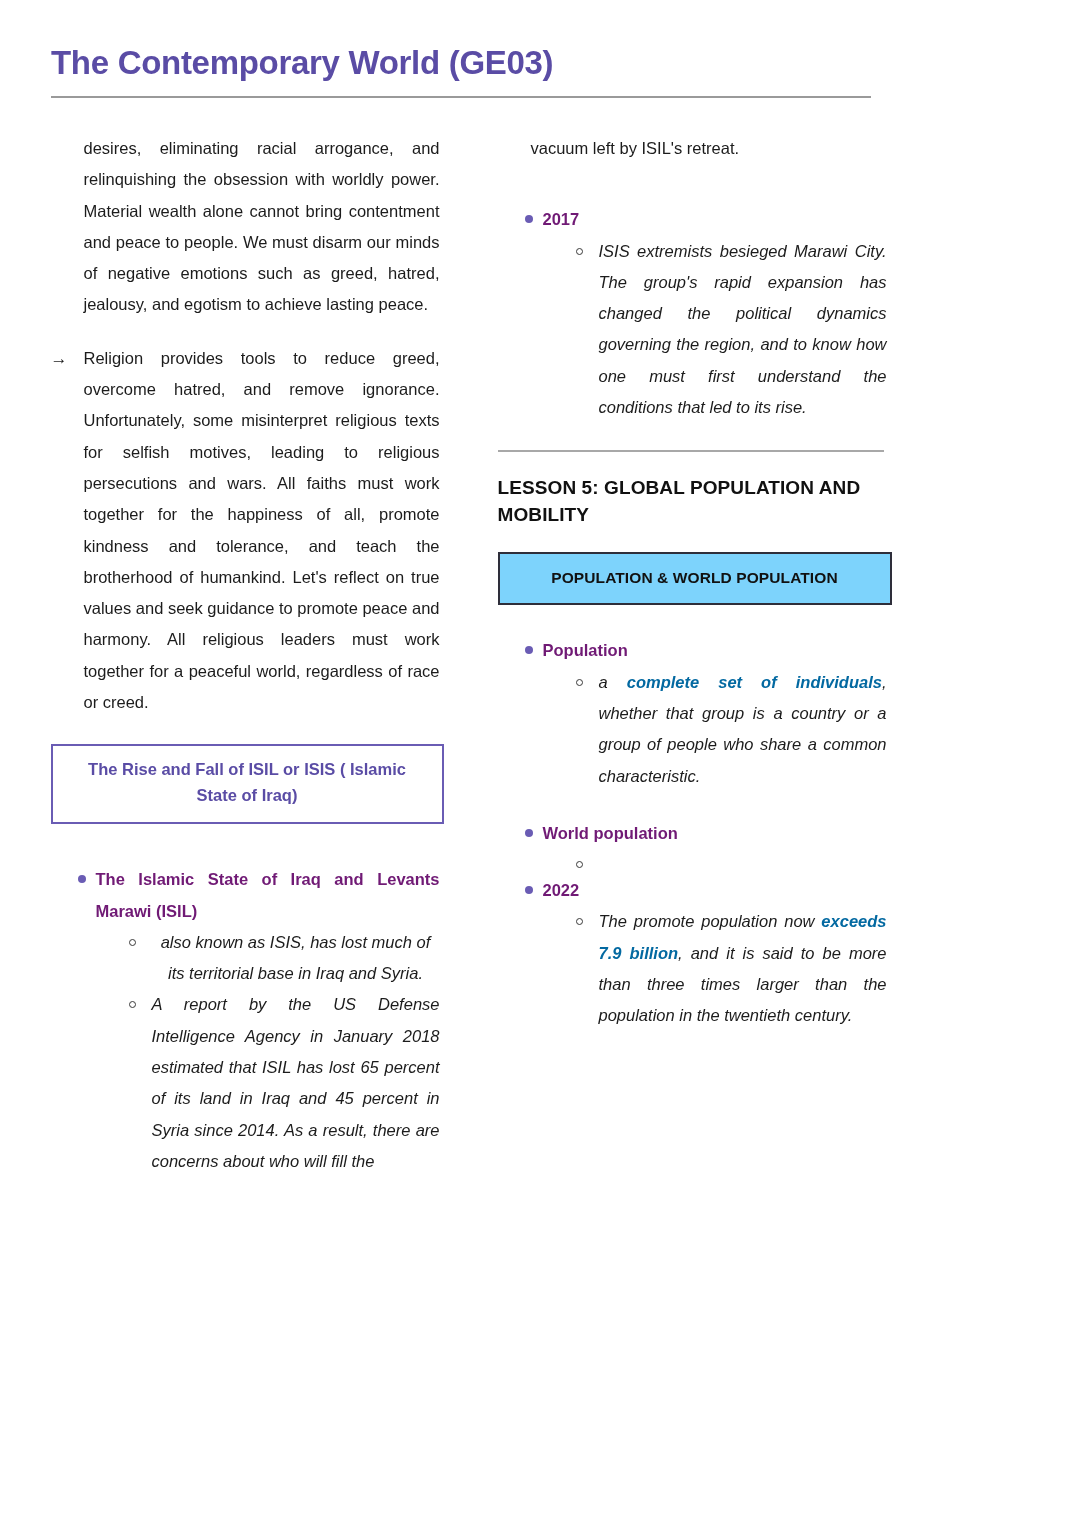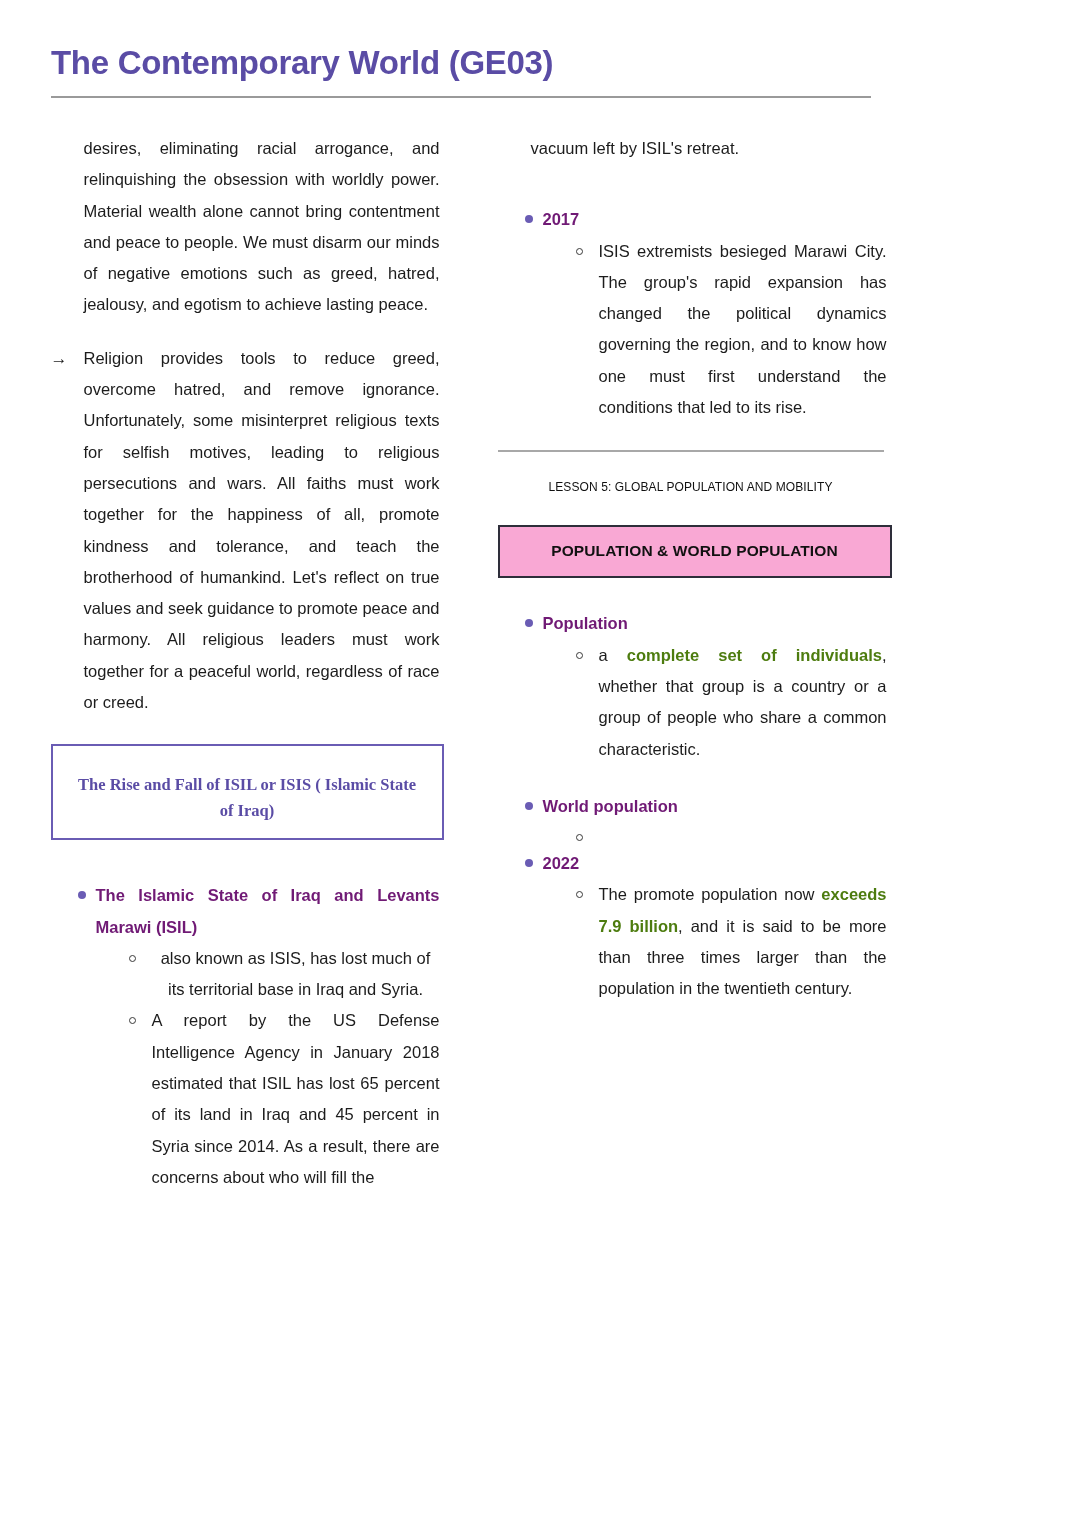--- a/index.html
+++ b/index.html
@@ -87,36 +87,35 @@
   .arrow-row .para {
     padding-left: 0;
     margin: 0;
     flex: 1 1 auto;
   }
 
   
   .box-outline {
     border: 2px solid #6a5cb4;
     box-sizing: border-box;
-    padding: 26px 22px 14px 22px;
+    padding: 10px 22px 14px 22px;
     margin: 26px 0 0 0;
     width: 393px;
-    font-family: Liberation Serif, serif;
   }
   .box-outline .box-text {
     font-size: 16.5px;
     font-weight: bold;
     color: #5a4ca5;
     text-align: center;
     line-height: 26px;
   }
 
   
   .box-filled {
-    background: #f9a8d4;
+    background: #7dd3fc;
     border: 2px solid #2e2e3a;
     box-sizing: border-box;
     padding: 13px 10px 14px 10px;
     margin: 24px 0 0 0;
     width: 394px;
   }
   .box-filled .box-text {
     font-size: 15.5px;
     font-weight: bold;
     color: #111111;
@@ -126,24 +125,24 @@
   }
 
   
   .divider {
     height: 2px;
     background: #a8a8a8;
     width: 386px;
     margin: 27px 0 0 0;
   }
   .lesson-head {
-    font-size: 12px;
-    font-weight: normal;
+    font-size: 19px;
+    font-weight: bold;
     color: #111111;
-    text-align: center;
+    text-align: left;
     line-height: 27px;
     margin: 22px 0 0 0;
     width: 386px;
     letter-spacing: 0.1px;
   }
 
   
   ul.lvl1 {
     list-style: none;
     margin: 0;
@@ -174,41 +173,42 @@
 
   ul.lvl2 {
     list-style: none;
     margin: 0;
     padding: 0;
   }
   li.lvl2-item {
     position: relative;
     padding-left: 56px;
     margin: 0;
+    font-style: italic;
   }
   li.lvl2-item > .circ {
     position: absolute;
     left: 33px;
     top: 12px;
     width: 7px;
     height: 7px;
     border-radius: 50%;
     border: 1.4px solid #3a3a3a;
     box-sizing: border-box;
     background: transparent;
   }
   .lvl2-text {
     font-size: 16.5px;
     line-height: 31.3px;
     color: #1c1c1c;
     text-align: justify;
     text-justify: inter-word;
   }
   .lvl2-text.left { text-align: center; }
-  .lvl2-text b { font-weight: bold; color: #4d7c0f; }
+  .lvl2-text b { font-weight: bold; color: #0369a1; }
 
   .spacer-18 { height: 18px; }
   .spacer-26 { height: 26px; }
   .spacer-30 { height: 30px; }
   .spacer-40 { height: 40px; }
 
   
   .rc-top { padding-top: 0; }
 </style>
 </head>

